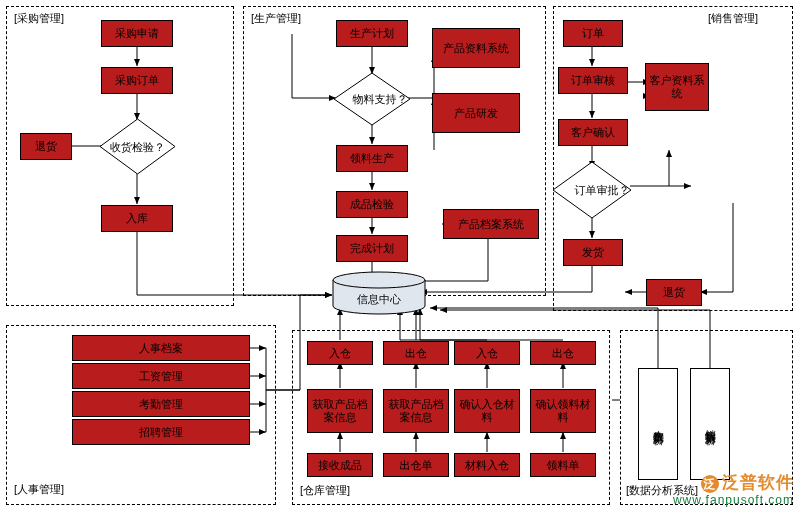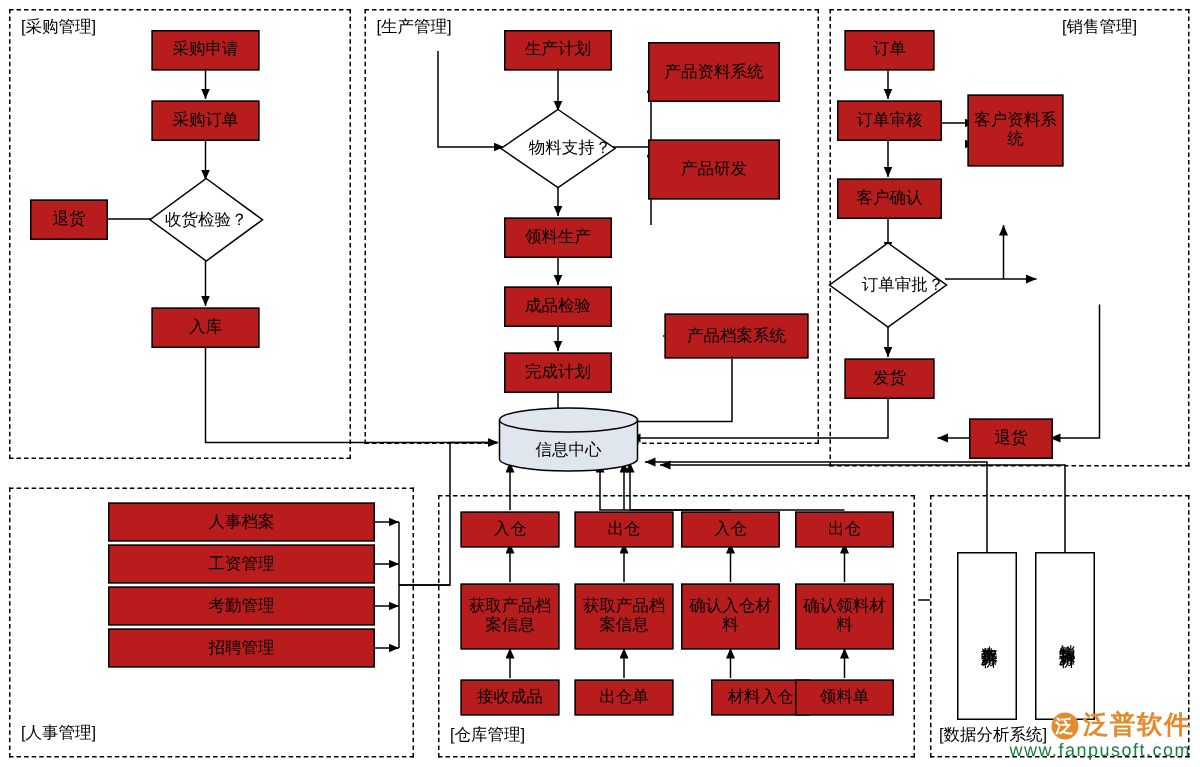--- a/index.html
+++ b/index.html
@@ -236,21 +236,21 @@
   <div class="box" style="left:454px;top:341px;width:66px;height:24px;">入仓</div>
   <div class="box" style="left:530px;top:341px;width:66px;height:24px;">出仓</div>
 
   <div class="box two" style="left:307px;top:389px;width:66px;height:44px;">获取产品档案信息</div>
   <div class="box two" style="left:383px;top:389px;width:66px;height:44px;">获取产品档案信息</div>
   <div class="box two" style="left:454px;top:389px;width:66px;height:44px;">确认入仓材料</div>
   <div class="box two" style="left:530px;top:389px;width:66px;height:44px;">确认领料材料</div>
 
   <div class="box" style="left:307px;top:453px;width:66px;height:24px;">接收成品</div>
   <div class="box" style="left:383px;top:453px;width:66px;height:24px;">出仓单</div>
-  <div class="box" style="left:474px;top:453px;width:66px;height:24px;">材料入仓</div>
+  <div class="box" style="left:454px;top:453px;width:66px;height:24px;">材料入仓</div>
   <div class="box" style="left:530px;top:453px;width:66px;height:24px;">领料单</div>
 
   <div class="vert" style="left:638px;top:368px;width:40px;height:112px;">生产数据分析</div>
   <div class="vert" style="left:690px;top:368px;width:40px;height:112px;">销售数据分析</div>
 
   <div class="wm">
     <div class="t1">
       <span class="wm-logo">泛</span><span>泛普软件</span>
     </div>
     <div class="t2">www.fanpusoft.com</div>

